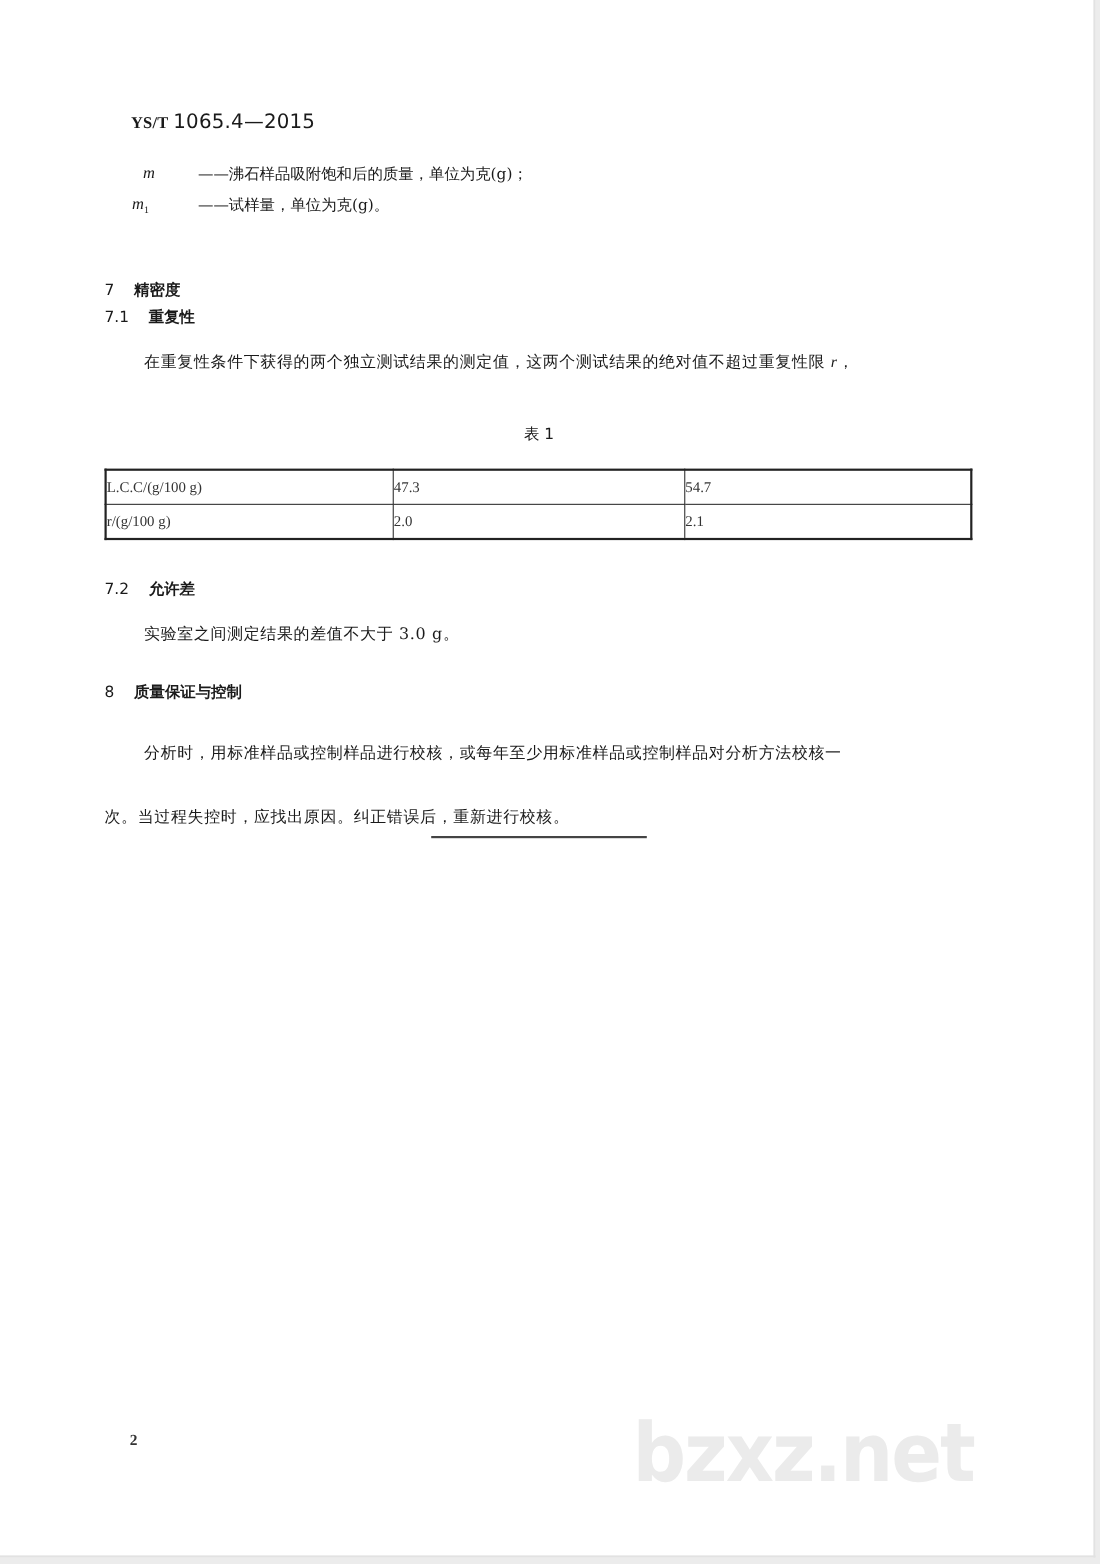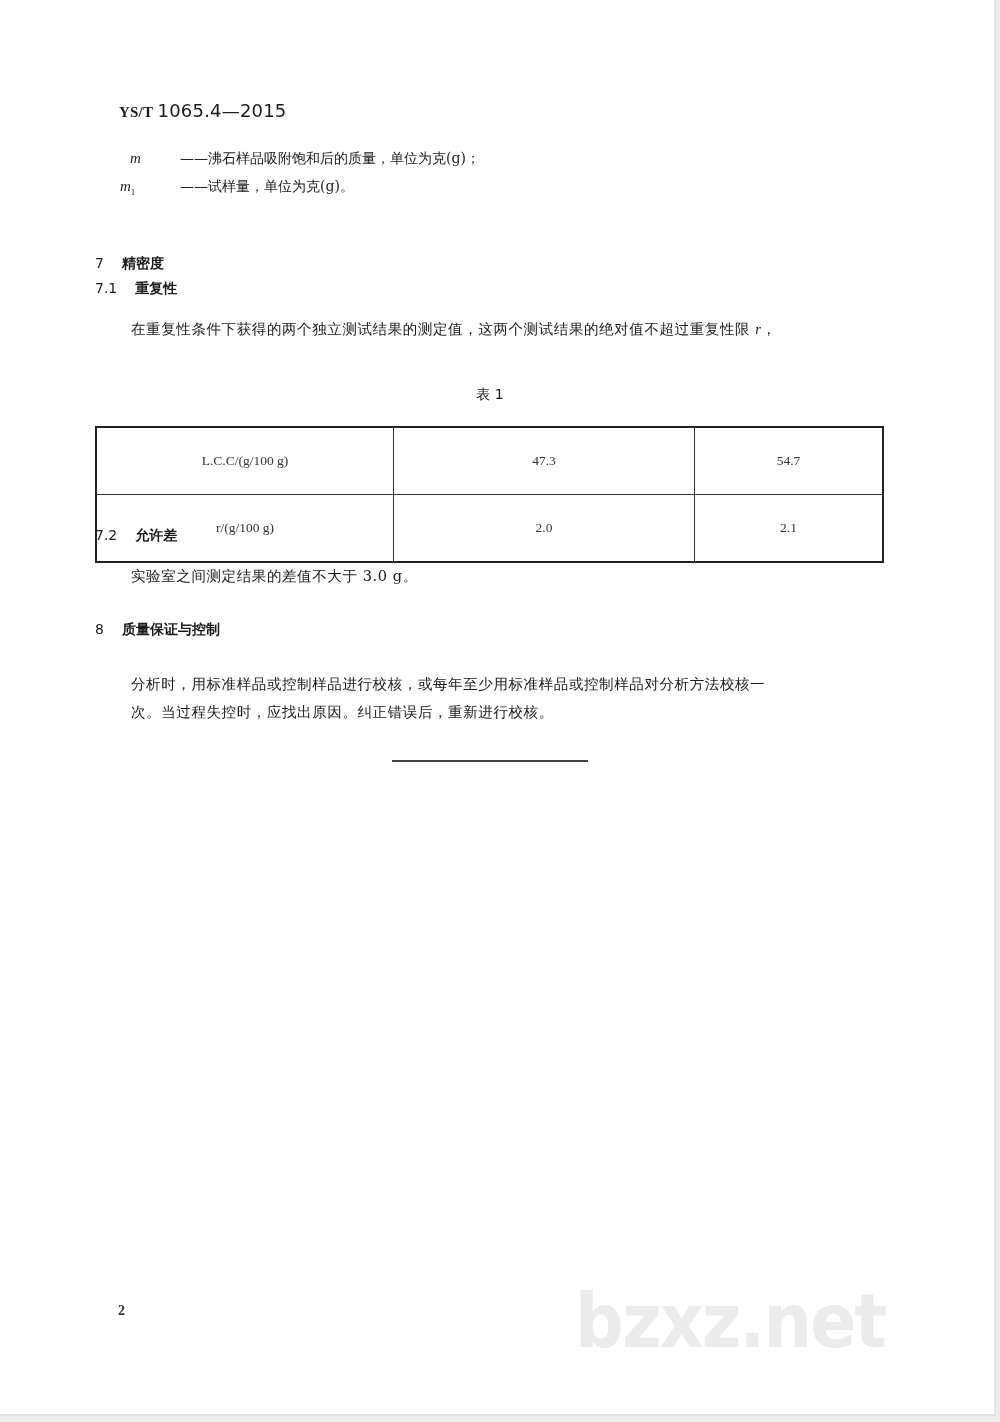--- a/index.html
+++ b/index.html
@@ -31,21 +31,21 @@
     .heading .hnum { font-weight: normal; display: inline-block; margin-right: 18px; }
     .para { font-size: 14.5px; letter-spacing: 0.6px; }
     .para i { font-family: "Liberation Serif", serif; }
     .table-caption { left: 0; width: 980px; text-align: center; top: 386px; font-family: "DejaVu Sans", sans-serif; font-weight: normal; font-size: 14px; }
     table.data {
       position: absolute; left: 95px; top: 426px; width: 789px; height: 62px;
       border-collapse: collapse; border: 2px solid #222;
       font-family: "Liberation Serif", serif; font-size: 13.5px;
     }
     table.data td {
-      border: 1px solid #333; text-align: center; height: 30px; padding: 18px;
+      border: 1px solid #333; height: 30px; padding: 0;
       color: #333;
       font-family: Liberation Serif, serif;
     }
     table.data td.c0 { width: 260px; }
     table.data td.c1 { width: 264px; }
     .end-rule { left: 392px; top: 760px; width: 196px; height: 0; border-top: 2px solid #444; }
     .page-num { left: 118px; top: 1303px; font-size: 14px; font-family: "Liberation Serif", serif; font-weight: bold; color: #333; }
     .watermark {
       left: 575px; top: 1278px; font-family: "DejaVu Sans", sans-serif; font-weight: bold;
       font-size: 74px; color: #ebebeb; letter-spacing: -2px; transform: scaleX(0.92); transform-origin: left top;
@@ -101,20 +101,20 @@
 
   <div class="abs heading" style="left:95px; top:527px;">
     <span class="hnum">7.2</span><span>允许差</span>
   </div>
   <div class="abs para" style="left:131px; top:567px;">实验室之间测定结果的差值不大于 3.0 g。</div>
 
   <div class="abs heading" style="left:95px; top:621px;">
     <span class="hnum">8</span><span>质量保证与控制</span>
   </div>
   <div class="abs para" style="left:131px; top:675px;">分析时，用标准样品或控制样品进行校核，或每年至少用标准样品或控制样品对分析方法校核一</div>
-  <div class="abs para" style="left:95px; top:703px;margin-left:36px;">次。当过程失控时，应找出原因。纠正错误后，重新进行校核。</div>
+  <div class="abs para" style="left:95px; top:733px;">次。当过程失控时，应找出原因。纠正错误后，重新进行校核。</div>
 
   <div class="abs end-rule"></div>
 
   <div class="abs page-num">2</div>
 
   <div class="abs watermark">bzxz.net</div>
 </div>
 
 </body></html>

